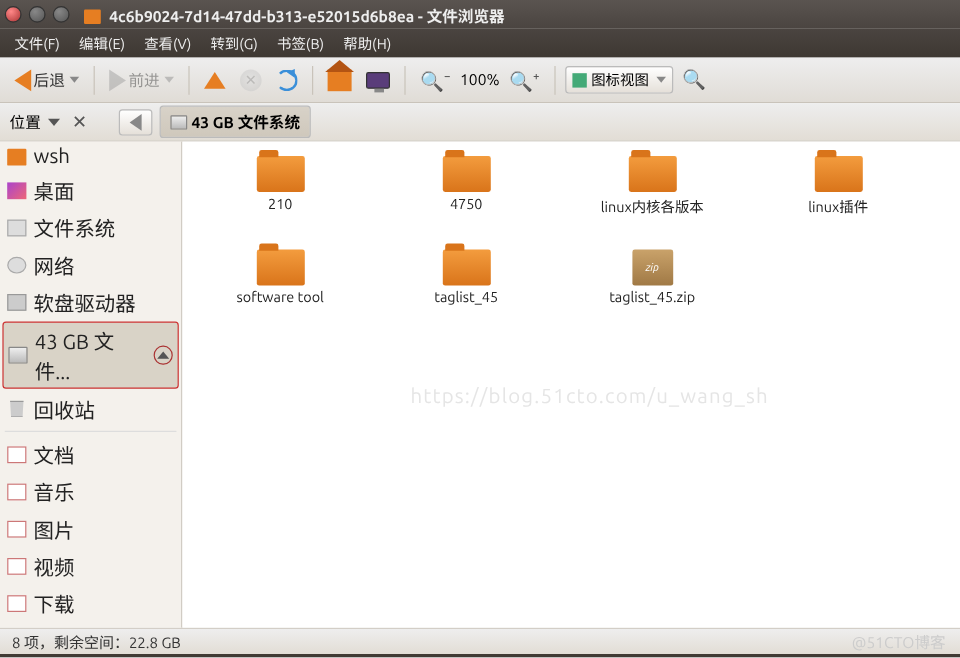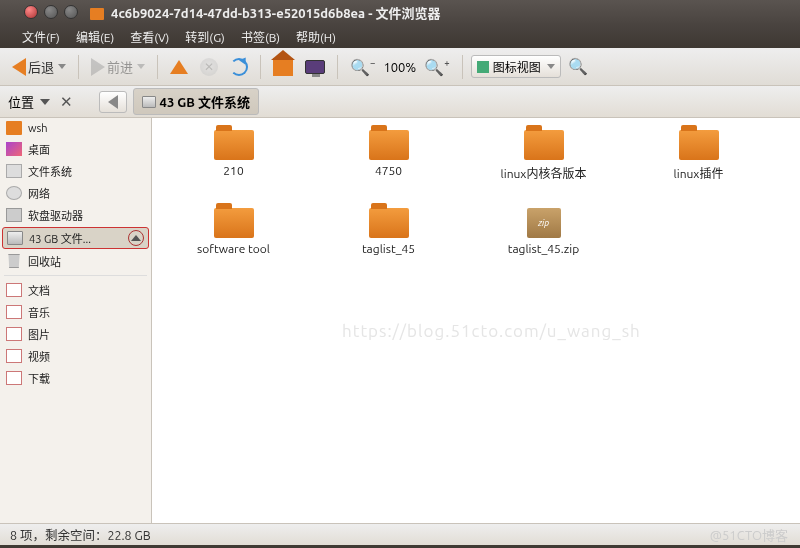--- a/index.html
+++ b/index.html
@@ -1,26 +1,26 @@
 <!DOCTYPE html>
 <html><head>
 <meta charset="utf-8">
 <style>
   * { box-sizing: border-box; margin: 0; padding: 0; font-family: "Ubuntu", "Noto Sans CJK SC", sans-serif; }
   body { width: 800px; height: 548px; background: #fff; overflow: hidden; position: relative; }
 
   
-  .titlebar { height: 24px; background: linear-gradient(#5a5450,#4a4440); display: flex; align-items: center; padding: 0 24px; gap: 6px; }
+  .titlebar { height: 24px; background: linear-gradient(#5a5450,#4a4440); display: flex; align-items: center; padding: 0 4px; gap: 6px; }
   .tbtn { width: 14px; height: 14px; border-radius: 50%; background: radial-gradient(circle at 35% 30%, #888,#555); border:1px solid #333; }
   .tbtn.x { background: radial-gradient(circle at 35% 30%, #f88,#a33);}
   .title { color:#eee; font-size:13px; margin-left:6px; font-weight:bold; }
   .title .icon { display:inline-block; width:14px; height:12px; background:#e67e22; border-radius:1px; position:relative; top:2px; margin-right:4px; }
 
   
-  .menubar { height:24px; background:linear-gradient(#4a4440,#3e3832); display:flex; align-items:center; padding:0 14px; gap:0; }
+  .menubar { height:24px; background:linear-gradient(#4a4440,#3e3832); display:flex; align-items:center; padding:0 4px; gap:0; }
   .menubar span { color:#eee; font-size:12px; padding:3px 8px; cursor:default; }
 
   
   .toolbar { height:38px; background:linear-gradient(#eee,#e0dcd6); border-bottom:1px solid #c9c3ba; display:flex; align-items:center; padding:0 8px; gap:4px; }
   .tb-btn { display:flex; align-items:center; gap:2px; padding:2px 4px; font-size:13px; color:#333; }
   .tb-btn.dis { opacity:0.45; }
   .arrow-l, .arrow-r, .arrow-u { width:0; height:0; }
   .arrow-l { border-top:9px solid transparent; border-bottom:9px solid transparent; border-right:14px solid #e67e22; }
   .arrow-r { border-top:9px solid transparent; border-bottom:9px solid transparent; border-left:14px solid #999; }
   .arrow-u { border-left:9px solid transparent; border-right:9px solid transparent; border-bottom:14px solid #e67e22; }
@@ -44,21 +44,21 @@
   .locbar .drop2{width:0;height:0;border-left:5px solid transparent;border-right:5px solid transparent;border-top:6px solid #555;}
   .locbar .x{font-size:15px;color:#555;margin-left:4px;}
   .path-btn{display:flex;align-items:center;gap:4px;border:1px solid #bbb;border-radius:3px;padding:3px 8px;background:linear-gradient(#fff,#e5e0d9);font-size:13px;font-weight:bold;}
   .path-btn.sel{background:linear-gradient(#d8d2c8,#cfc8bc);}
   .hdd{width:14px;height:12px;background:linear-gradient(#eee,#bbb);border:1px solid #888;border-radius:1px;}
   .tri-l{width:0;height:0;border-top:7px solid transparent;border-bottom:7px solid transparent;border-right:10px solid #888;}
 
   
   .main{display:flex; height:calc(548px - 24px - 24px - 38px - 32px - 22px - 3px);}
   .sidebar{width:152px;border-right:1px solid #c9c3ba;background:#f4f1ec;overflow:hidden;}
-  .sb-item{display:flex;align-items:center;gap:6px;padding:3px 6px;font-size:11px;color:#222;cursor:default;}
+  .sb-item{display:flex;align-items:center;gap:6px;padding:3px 6px;font-size:17px;color:#222;cursor:default;}
   .sb-item.sel{background:#d9d3c7;border:1px solid #c33;border-radius:3px;margin:1px 2px;padding:2px 4px;}
   .sb-sep{height:1px;background:#ddd;margin:3px 4px;}
   .sb-ico{width:16px;height:14px;flex-shrink:0;display:flex;align-items:center;justify-content:center;}
   .sb-ico.fld{background:#e67e22;border-radius:1px;}
   .sb-ico.dsk{background:linear-gradient(135deg,#a4c,#e67);}
   .sb-ico.fs{background:#ddd;border:1px solid #aaa;}
   .sb-ico.net{background:#ddd;border:1px solid #aaa;border-radius:50%;}
   .sb-ico.floppy{background:#ccc;border:1px solid #999;}
   .sb-ico.hdd{background:linear-gradient(#eee,#bbb);border:1px solid #888;}
   .sb-ico.trash{background:#ccc;border:1px solid #999;clip-path:polygon(15% 0,85% 0,80% 100%,20% 100%);}

